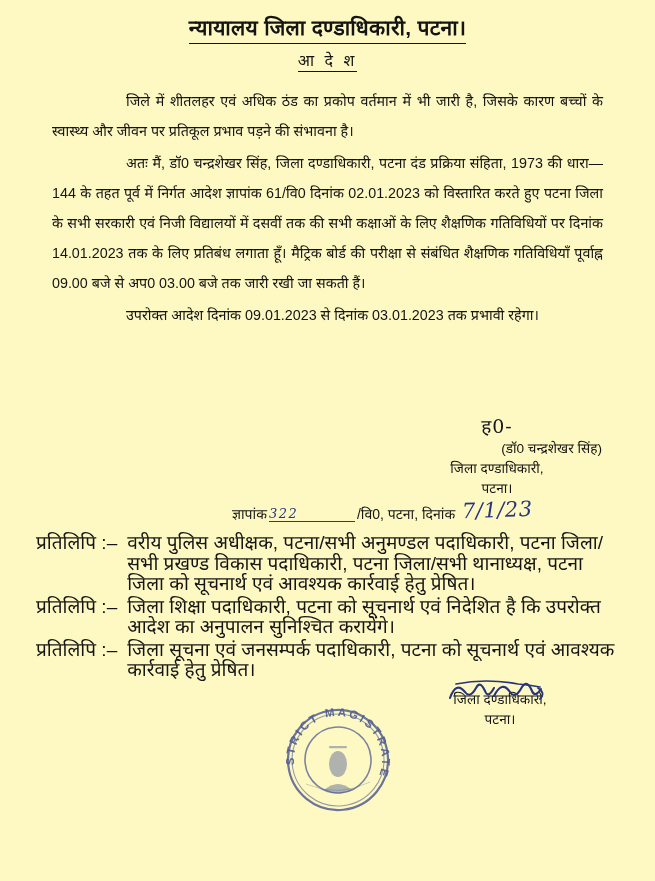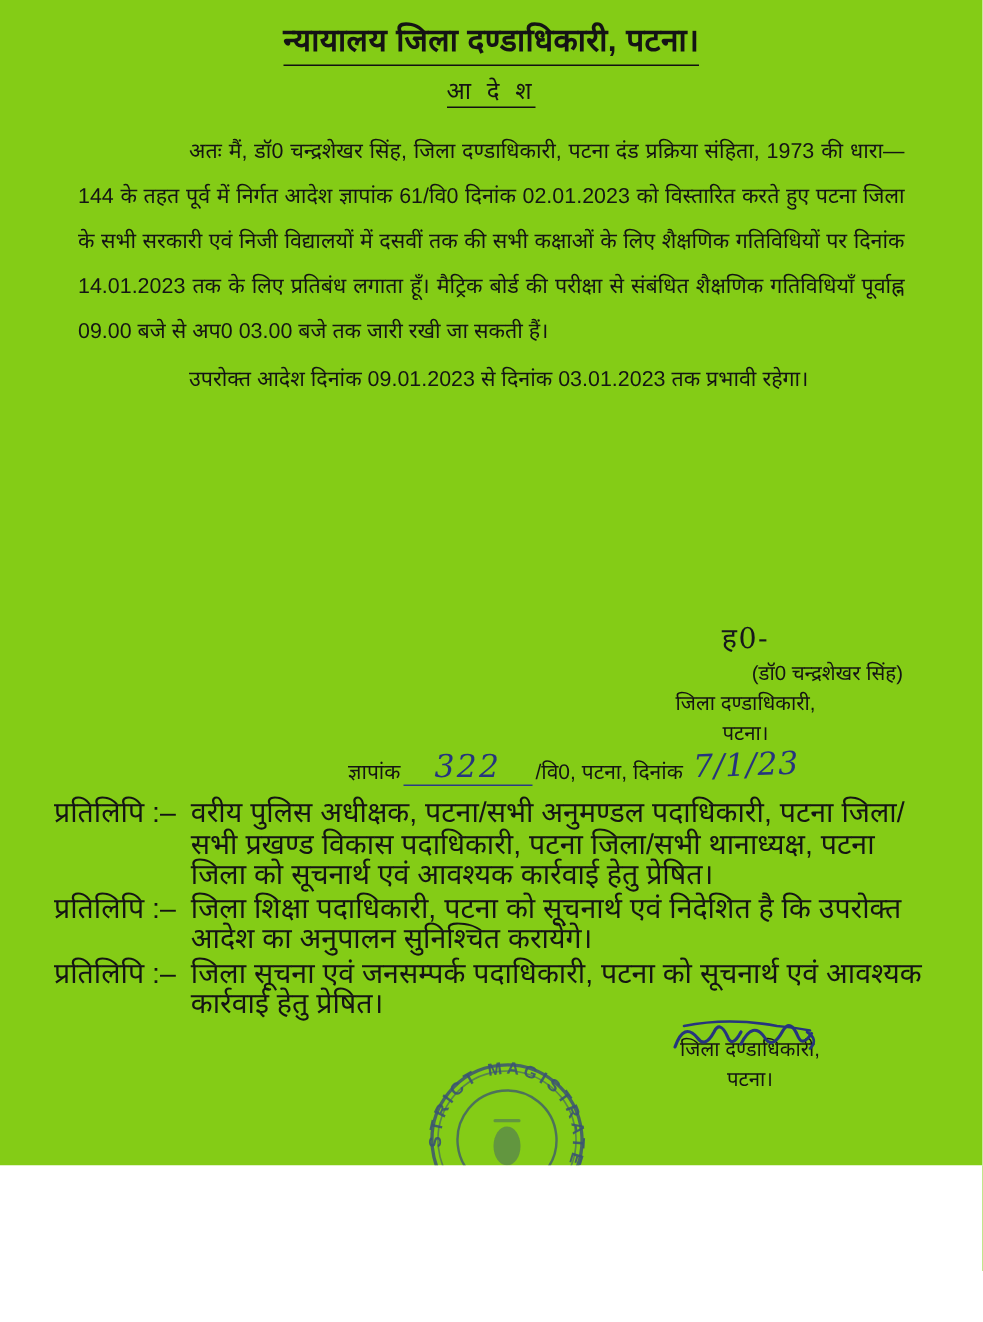--- a/index.html
+++ b/index.html
@@ -7,22 +7,22 @@
     margin: 0;
     padding: 0;
     background: #ffffff;
   }
   body {
     font-family: "Liberation Sans", "DejaVu Sans", sans-serif;
   }
   .page {
     position: relative;
     width: 655px;
-    height: 777px;
-    background: #84cc16;
+    height: 881px;
+    background: #fef9c3;
     overflow: hidden;
     color: #141414;
   }
   
   .header {
     text-align: center;
     padding-top: 14px;
   }
   .doc-title {
     font-size: 21px;
@@ -83,25 +83,25 @@
     left: 232px;
     top: 500px;
     font-size: 14px;
     white-space: nowrap;
     display: flex;
     align-items: baseline;
   }
   .memo-number {
     display: inline-block;
     min-width: 86px;
-    text-align: center;
+    text-align: left;
     border-bottom: 1.3px solid #2a3b86;
     color: #26357e;
     font-family: "DejaVu Serif", serif;
-    font-size: 21px;
+    font-size: 13px;
     font-style: italic;
     letter-spacing: 1.5px;
     transform: translateY(-1px);
     margin: 0 2px;
   }
   .memo-date {
     color: #26357e;
     font-family: "DejaVu Serif", serif;
     font-size: 21px;
     font-style: italic;
@@ -173,20 +173,21 @@
 <div class="page">
 
   <div class="header">
     <div class="doc-title">न्यायालय जिला दण्डाधिकारी, पटना।</div>
     <div class="subtitle-wrap">
       <div class="doc-subtitle">आ दे श</div>
     </div>
   </div>
 
   <div class="body-block">
+    <p class="para">जिले में शीतलहर एवं अधिक ठंड का प्रकोप वर्तमान में भी जारी है, जिसके कारण बच्चों के स्वास्थ्य और जीवन पर प्रतिकूल प्रभाव पड़ने की संभावना है।</p>
     <p class="para">अतः मैं, डॉ0 चन्द्रशेखर सिंह, जिला दण्डाधिकारी, पटना दंड प्रक्रिया संहिता, 1973 की धारा—144  के तहत पूर्व में निर्गत आदेश ज्ञापांक 61/वि0 दिनांक 02.01.2023 को विस्तारित करते हुए पटना जिला के सभी सरकारी एवं निजी विद्यालयों में दसवीं तक की सभी कक्षाओं के लिए शैक्षणिक गतिविधियों पर दिनांक 14.01.2023 तक के लिए प्रतिबंध लगाता हूँ। मैट्रिक बोर्ड की परीक्षा से संबंधित शैक्षणिक गतिविधियाँ पूर्वाह्न 09.00 बजे से अप0 03.00 बजे तक जारी रखी जा सकती हैं।</p>
     <p class="para">उपरोक्त आदेश दिनांक 09.01.2023 से दिनांक 03.01.2023 तक प्रभावी रहेगा।</p>
   </div>
 
   <div class="sign-block">
     <div class="hand-initial">ह0-</div>
     <div class="sign-name">(डॉ0 चन्द्रशेखर सिंह)</div>
     <div>जिला दण्डाधिकारी,</div>
     <div>पटना।</div>
   </div>

